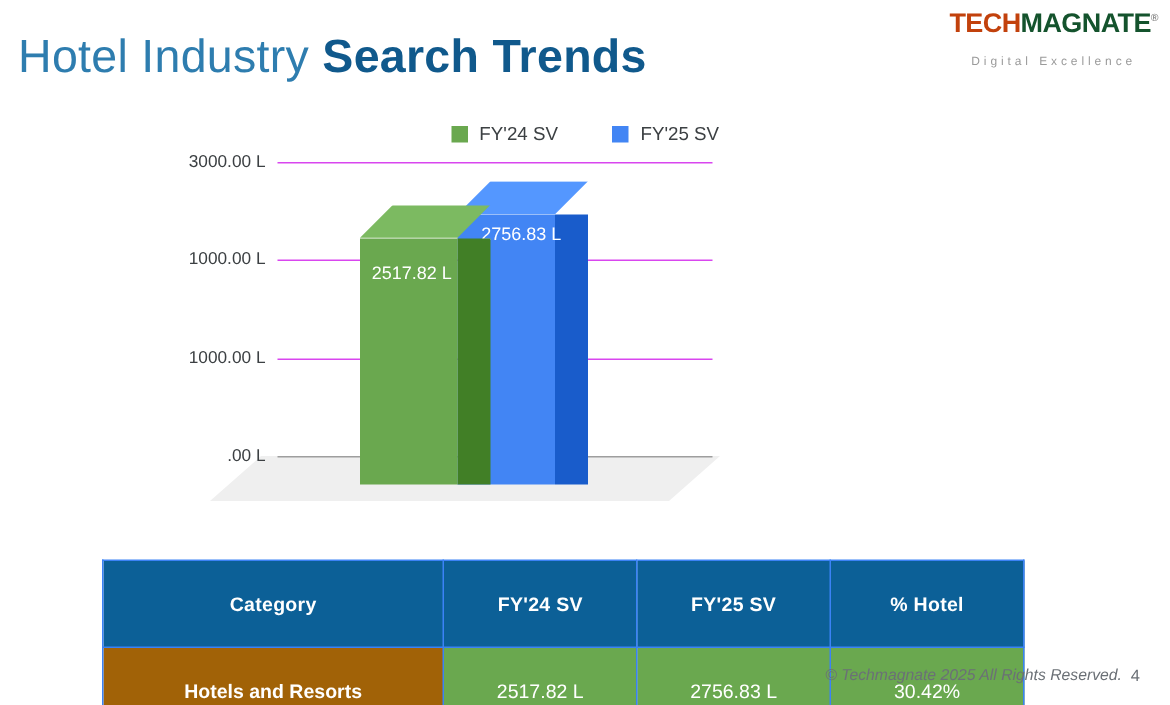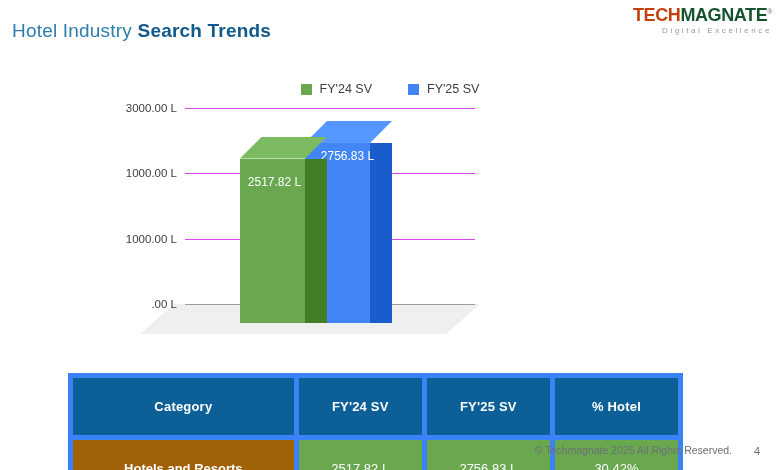--- a/index.html
+++ b/index.html
@@ -13,21 +13,21 @@
     font-family: "Liberation Sans", sans-serif;
     overflow: hidden;
     position: relative;
   }
 
   
   #slide-title {
     position: absolute;
     left: 12px;
     top: 20px;
-    font-size: 19px;
+    font-size: 31px;
     letter-spacing: 0.2px;
     white-space: nowrap;
   }
   #slide-title .title-light {
     color: #2E7DAF;
     font-weight: 400;
   }
   #slide-title .title-bold {
     color: #10598C;
     font-weight: 700;
@@ -48,25 +48,26 @@
     white-space: nowrap;
   }
   #brand-logo .logo-tech { color: #c2410c; }
   #brand-logo .logo-magnate { color: #14532d; }
   #brand-logo .logo-reg {
     font-size: 7px;
     color: #8a8a8a;
     vertical-align: super;
   }
   #brand-logo .logo-tag {
-    margin-top: 3px;
+    margin-top: 13px;
     font-size: 8px;
     letter-spacing: 2.6px;
     color: #9a9a9a;
     white-space: nowrap;
+    text-align: center;
   }
 
   
   #chart-area {
     position: absolute;
     left: 0;
     top: 70px;
     width: 780px;
     height: 278px;
   }
@@ -177,21 +178,21 @@
     left: 68px;
     top: 373px;
     width: 615px;
     border-collapse: collapse;
     table-layout: fixed;
   }
   #data-table th, #data-table td {
     height: 25px;
     font-size: 13px;
     text-align: center;
-    border: 5px solid #3b82f6;
+    border: 1px solid #3b82f6;
     padding: 16px 4px;
   }
   #data-table th {
     background: #0C6097;
     color: #ffffff;
     font-weight: 700;
     letter-spacing: 0.2px;
   }
   #data-table td.cat-cell {
     background: #a16207;
@@ -204,25 +205,26 @@
     font-weight: 400;
   }
   .col-cat { width: 37%; }
   .col-v1  { width: 21%; }
   .col-v2  { width: 21%; }
   .col-v3  { width: 21%; }
 
   
   #footer-copyright {
     position: absolute;
-    right: 48px;
+    right: 32px;
     bottom: 14px;
     font-size: 10.5px;
     color: #6b7076;
     white-space: nowrap;
+    font-style: italic;
   }
   #page-number {
     position: absolute;
     right: 20px;
     bottom: 13px;
     font-size: 11px;
     color: #6b7076;
   }
 </style>
 </head>

